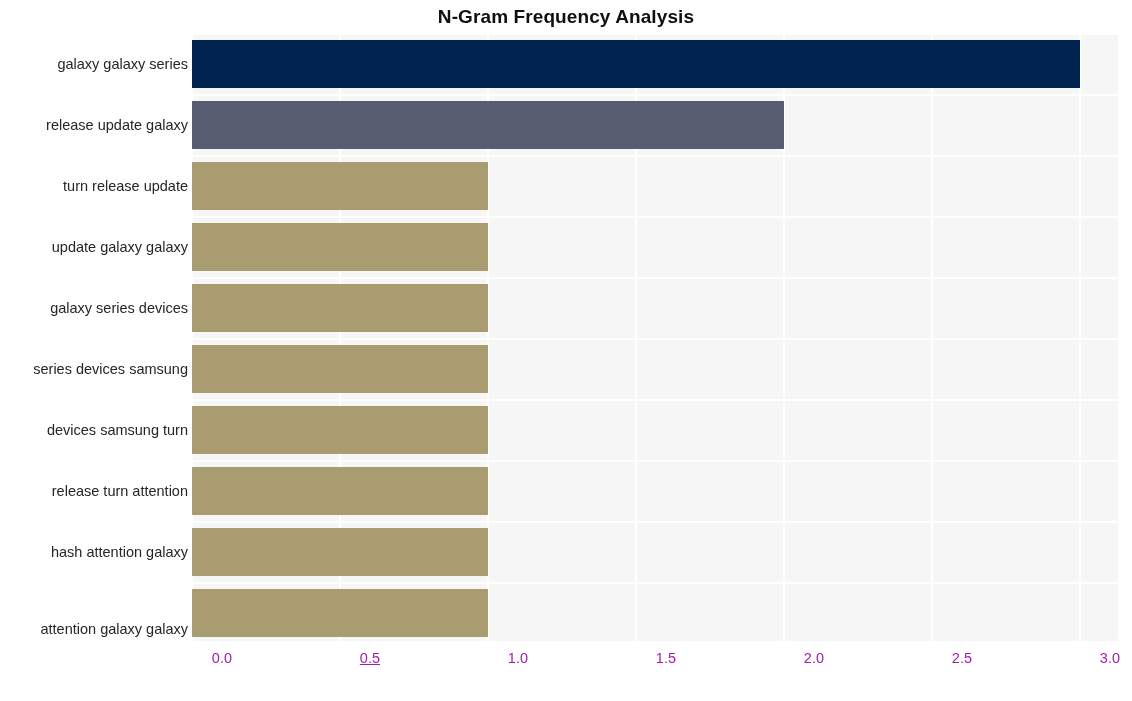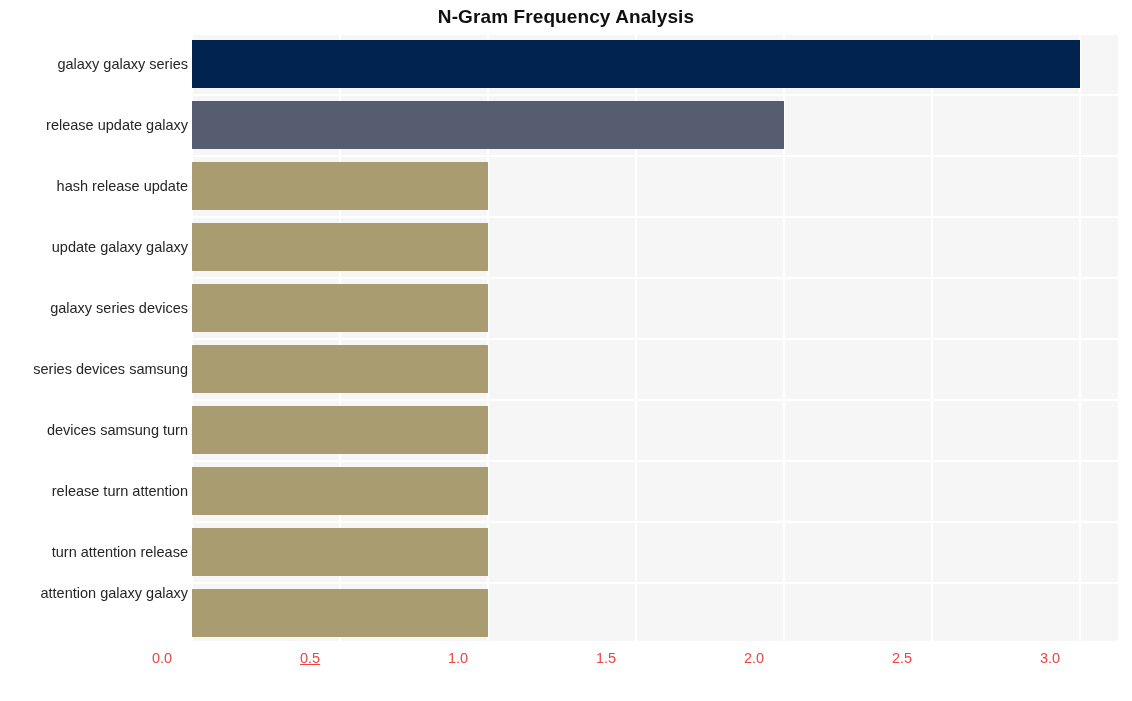--- a/index.html
+++ b/index.html
@@ -93,23 +93,23 @@
     left: 0;
     top: 650px;
     width: 1132px;
     height: 22px;
   }
   .xtick {
     position: absolute;
     top: 0;
     width: 80px;
     margin-left: -40px;
-    text-align: left;
+    text-align: right;
     font-size: 14.5px;
-    color: #ef4444;
+    color: #a21caf;
   }
 
   
   #x-axis-label {
     position: absolute;
     left: 192px;
     top: 674px;
     width: 926px;
     text-align: center;
     font-size: 14.5px;
@@ -154,28 +154,28 @@
         <div class="bar" style="width: 296px; top: 372.5px; background: rgb(168, 156, 112);"></div>
         <div class="bar" style="width: 296px; top: 433.5px; background: rgb(168, 156, 112);"></div>
         <div class="bar" style="width: 296px; top: 494.5px; background: rgb(168, 156, 112);"></div>
         <div class="bar" style="width: 296px; top: 555.5px; background: rgb(168, 156, 112);"></div>
       </div>
   </div>
 
   <div id="y-tick-layer">
       <div class="ytick" style="top: 22.5px;">galaxy galaxy series</div>
       <div class="ytick" style="top: 83.5px; margin-left: 36px;">release update galaxy</div>
-      <div class="ytick" style="top: 144.5px;">hash release update</div>
+      <div class="ytick" style="top: 144.5px;">turn release update</div>
       <div class="ytick" style="top: 205.5px; margin-left: 15px;">update galaxy galaxy</div>
       <div class="ytick" style="top: 266.5px;">galaxy series devices</div>
       <div class="ytick" style="top: 327.5px;">series devices samsung</div>
       <div class="ytick" style="top: 388.5px;">devices samsung turn</div>
       <div class="ytick" style="top: 449.5px;">release turn attention</div>
-      <div class="ytick" style="top: 510.5px;">turn attention release</div>
-      <div class="ytick" style="top: 552px;">attention galaxy galaxy</div>
+      <div class="ytick" style="top: 510.5px;">hash attention galaxy</div>
+      <div class="ytick" style="top: 588px;">attention galaxy galaxy</div>
     </div>
 
   <div id="x-tick-layer">
       <div class="xtick" style="left: 192px;">0.0</div>
       <div class="xtick" style="left: 340px; text-decoration: underline;">0.5</div>
       <div class="xtick" style="left: 488px;">1.0</div>
       <div class="xtick" style="left: 636px;">1.5</div>
       <div class="xtick" style="left: 784px;">2.0</div>
       <div class="xtick" style="left: 932px;">2.5</div>
       <div class="xtick" style="left: 1080px;">3.0</div>

